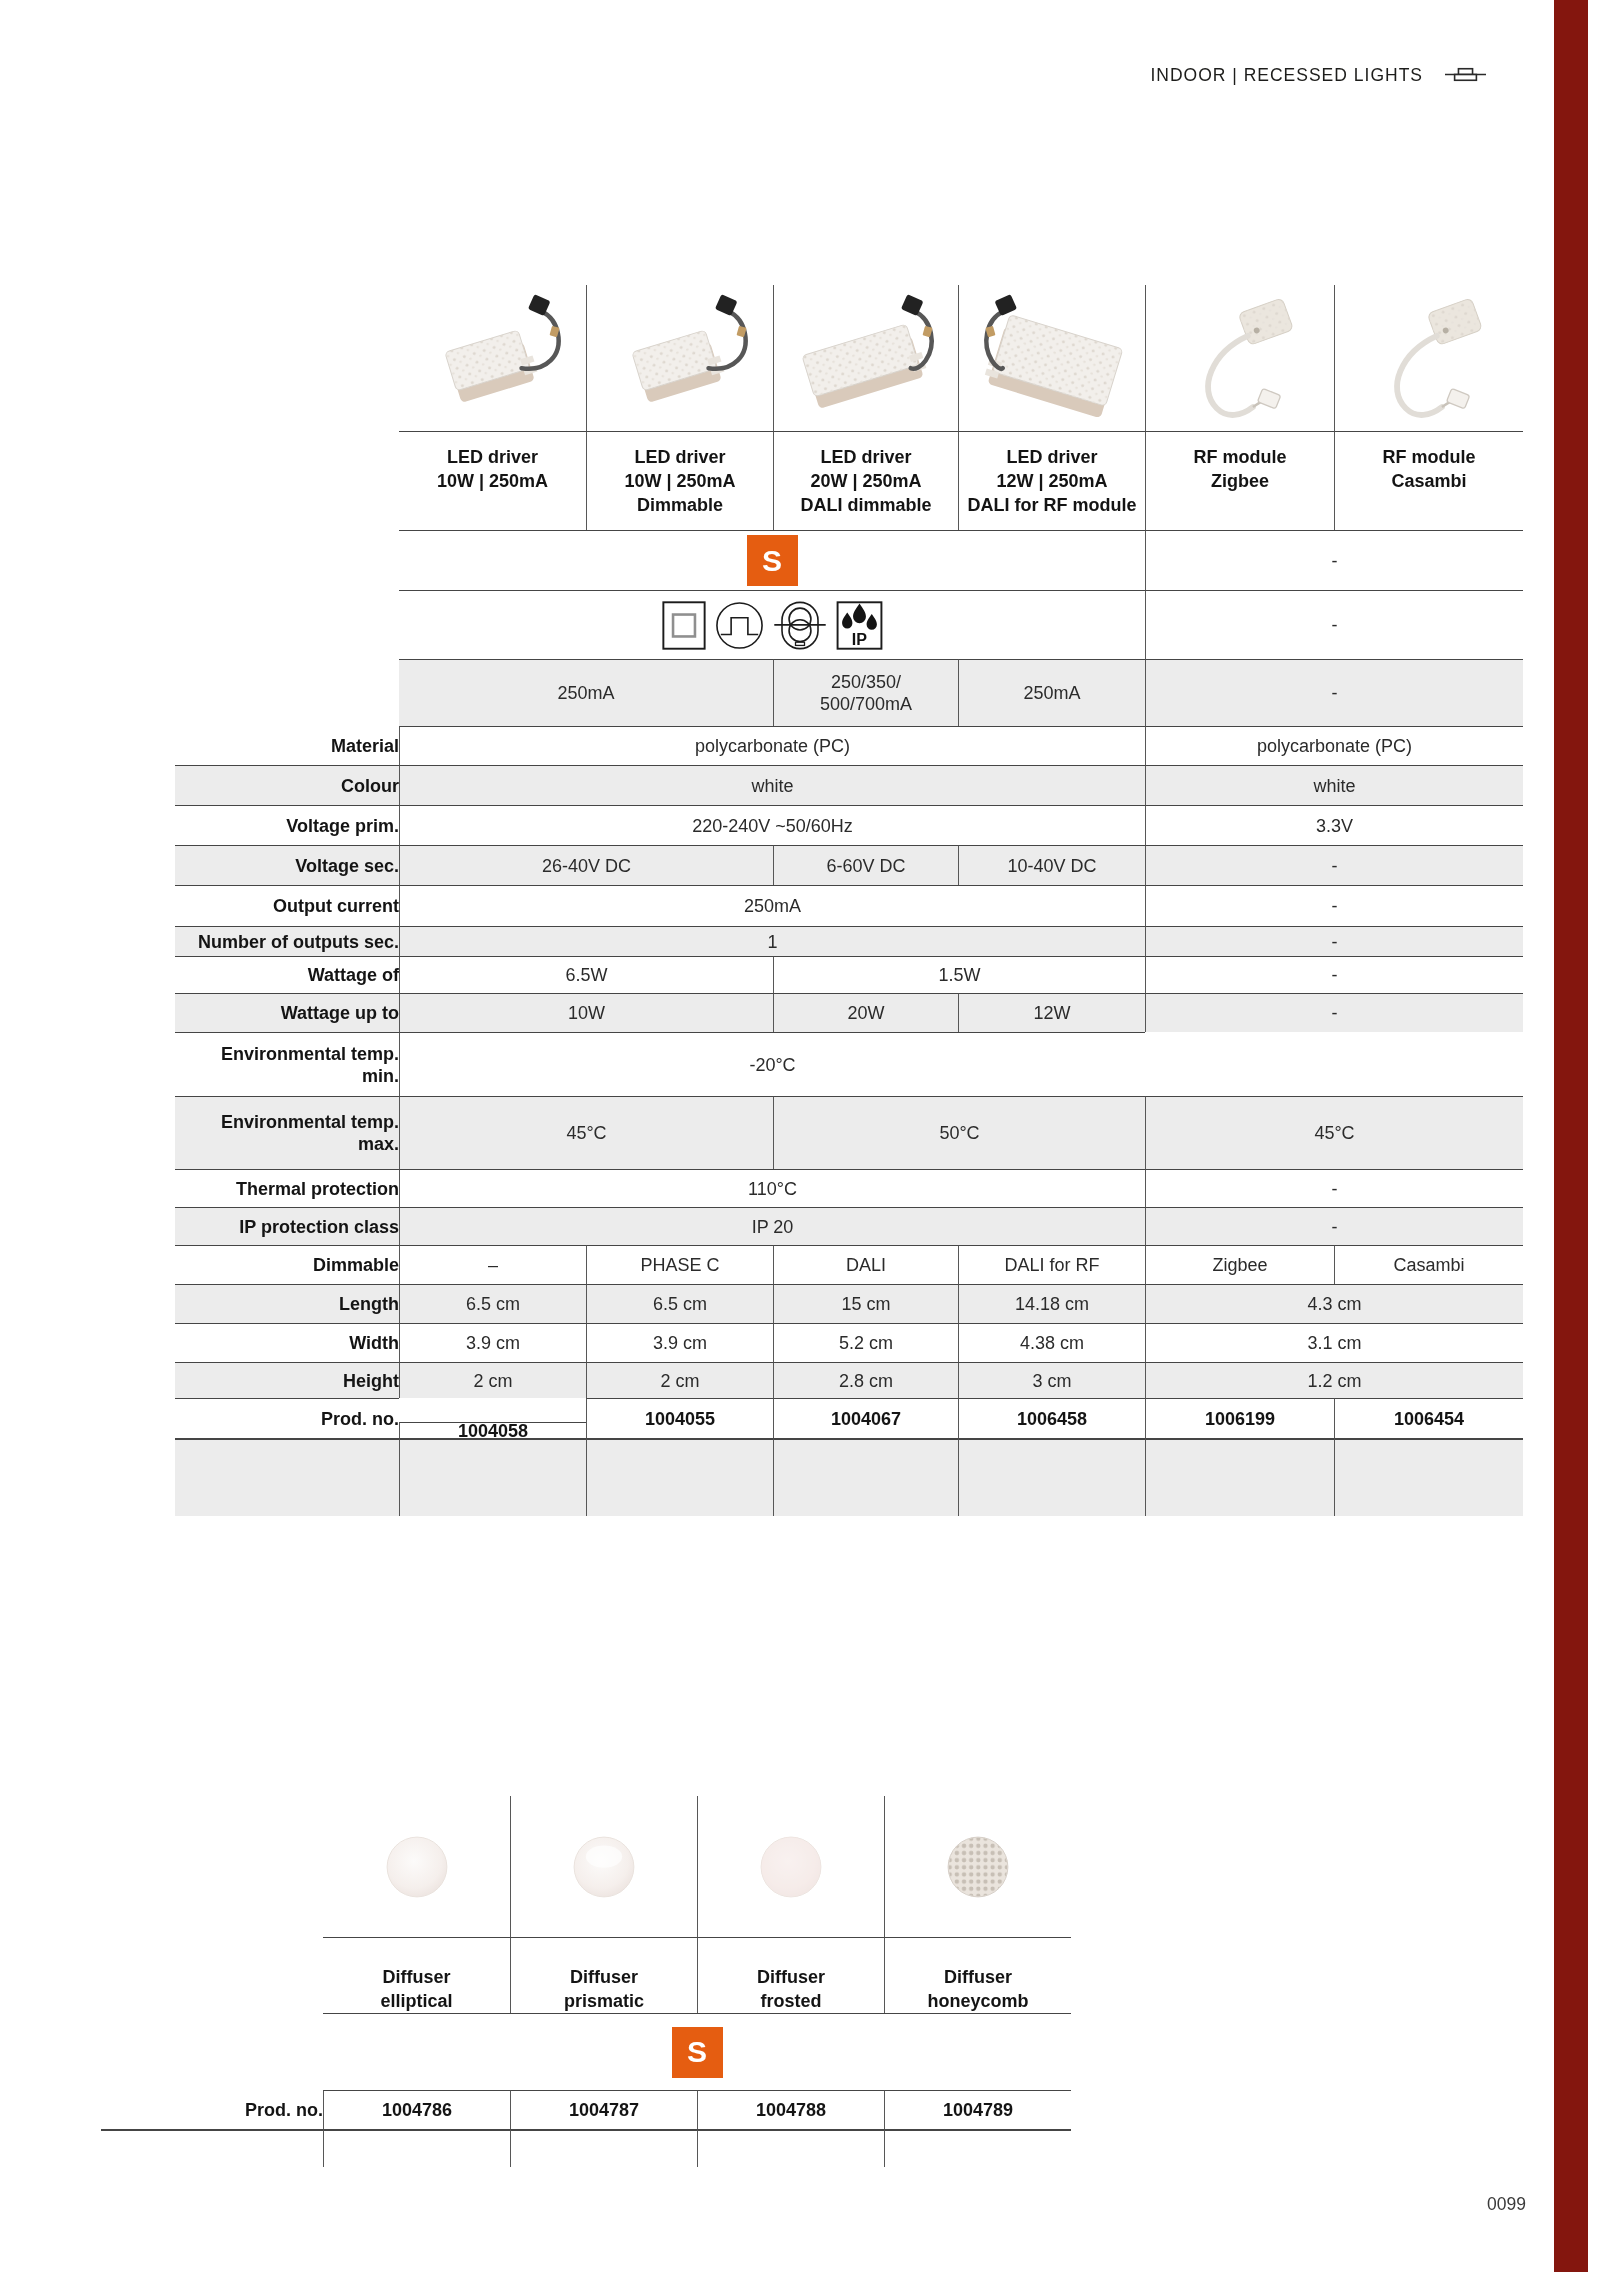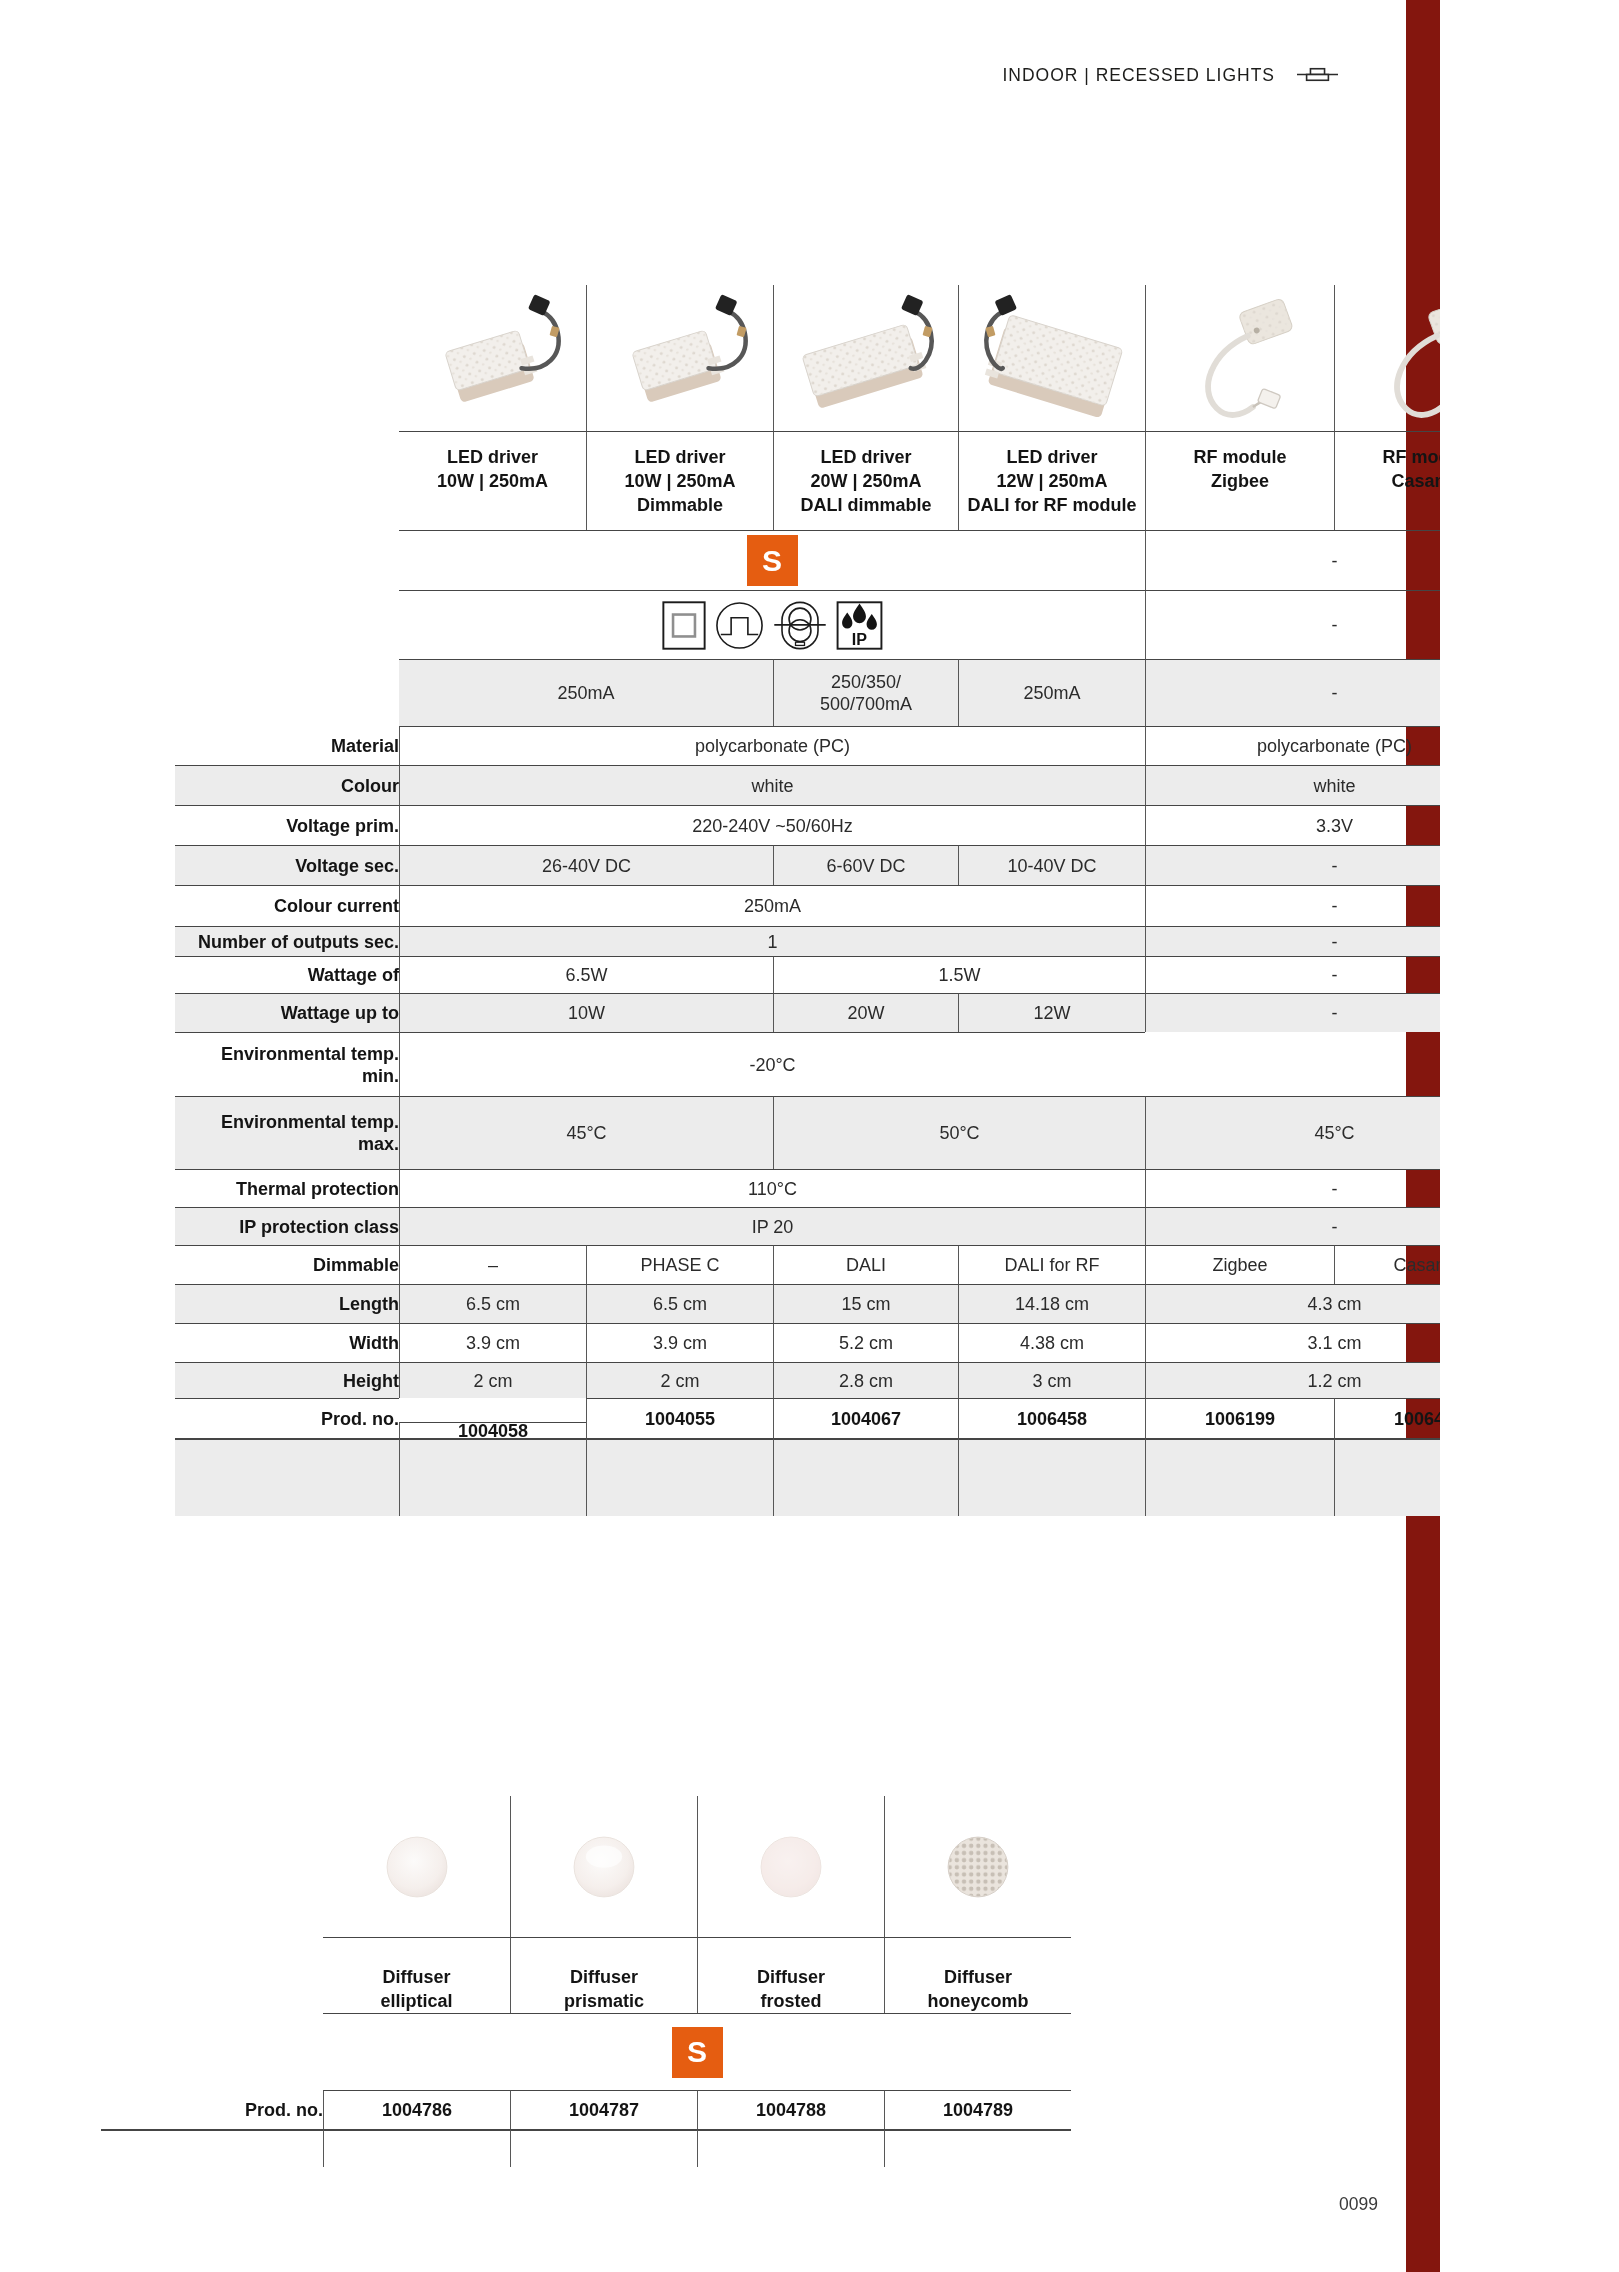--- a/index.html
+++ b/index.html
@@ -1,16 +1,16 @@
 <!DOCTYPE html>
 <html style="--shade: #ececec; --accent: #e55d11;font-size:10.4px"><head>
 <meta charset="utf-8">
 <style>
   html,body{margin:0;padding:0;background:#fff;}
-  .page{position:relative;width:1440px;height:2273px;background:#fff;overflow:hidden;
+  .page{position:relative;width:1588px;height:2273px;background:#fff;overflow:hidden;
         font-family:"Liberation Sans","DejaVu Sans",sans-serif;color:#2b2b2b;}
   .redbar{position:absolute;top:0;right:0;width:34px;height:2273px;background:#84160e;}
   .pagehead{position:absolute;top:65px;right:102px;display:flex;align-items:center;gap:22px;}
   .pagehead .sect{font-size:17.5px;letter-spacing:1px;color:#1d1d1b;white-space:nowrap;}
   .pagenum{position:absolute;top:2194px;right:62px;font-size:17.5px;color:#3a3a3a;}
   .tbl{position:absolute;}
   .trow{display:grid;}
   .cell{box-sizing:border-box;display:flex;align-items:center;justify-content:center;
         text-align:center;font-size:18px;color:#2b2b2b;line-height:22px;overflow:hidden;}
   .cell .txt{display:block;width:100%;}
@@ -280,21 +280,21 @@
         </div>
         <div class="cell bt bl shade" style="grid-column: span 1;">
           <span class="txt">10-40V DC</span>
         </div>
         <div class="cell bt bl shade" style="grid-column: span 2;">
           <span class="txt">-</span>
         </div>
       </div>
       <div class="trow" style="grid-template-columns: 224px 187px 187px 185px 187px 189px 189px; height: 41px;">
         <div class="cell lab bt">
-          <span class="txt">Colour current</span>
+          <span class="txt">Output current</span>
         </div>
         <div class="cell bt bl" style="grid-column: span 4;">
           <span class="txt">250mA</span>
         </div>
         <div class="cell bt bl" style="grid-column: span 2;">
           <span class="txt">-</span>
         </div>
       </div>
       <div class="trow" style="grid-template-columns: 224px 187px 187px 185px 187px 189px 189px; height: 30px;">
         <div class="cell lab bt shade">

